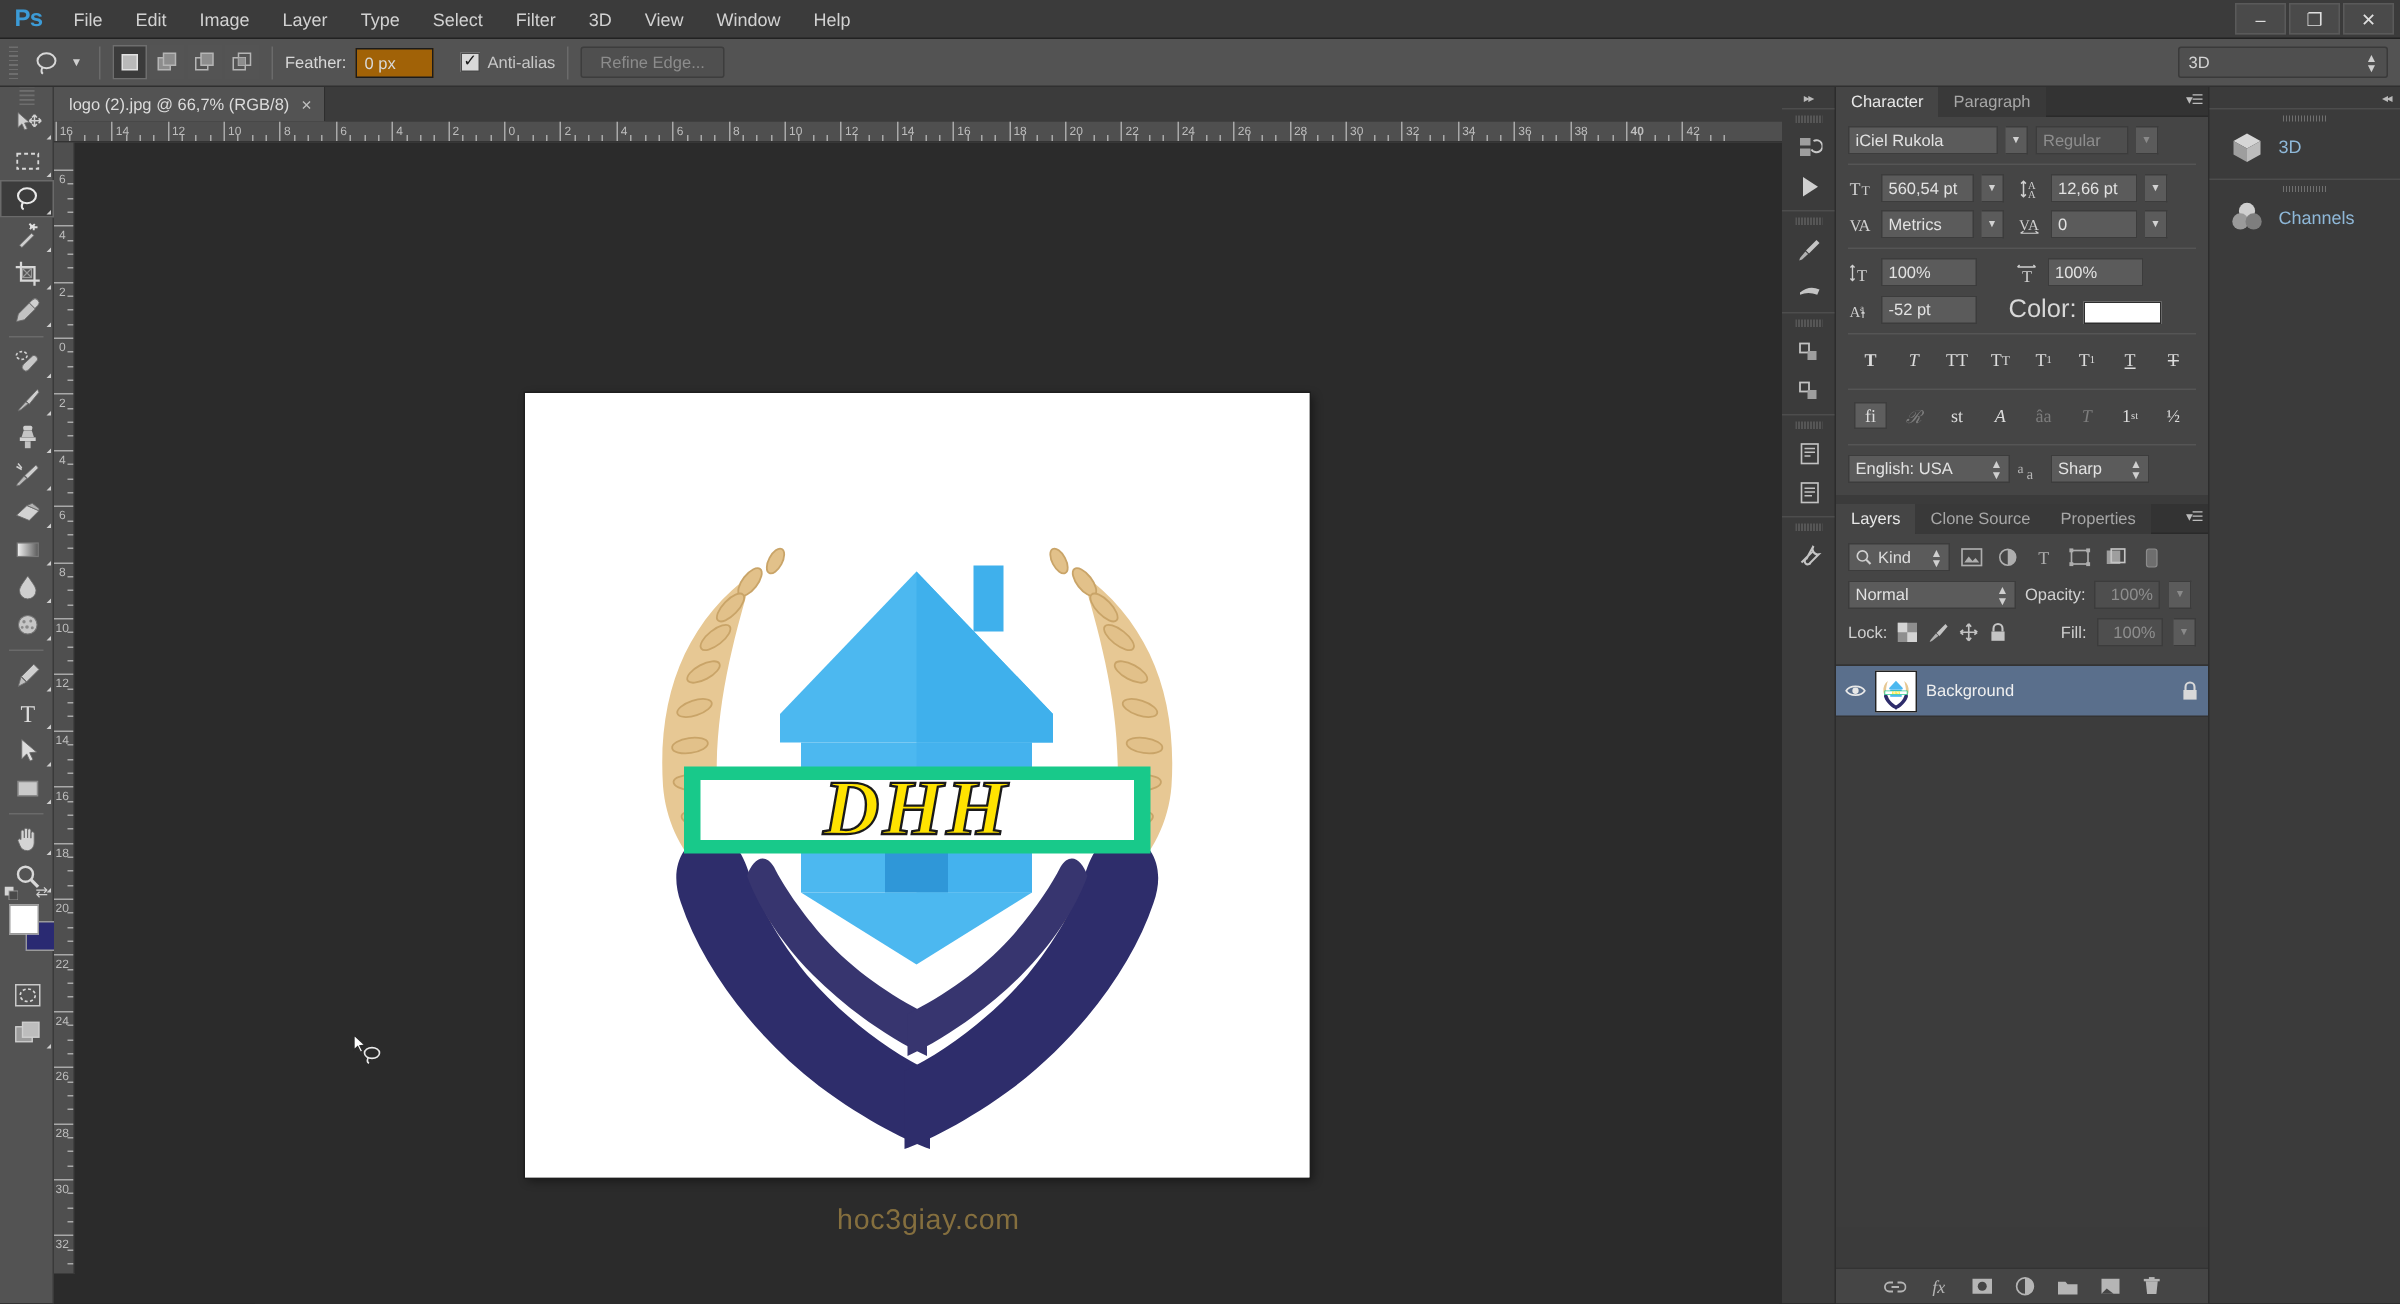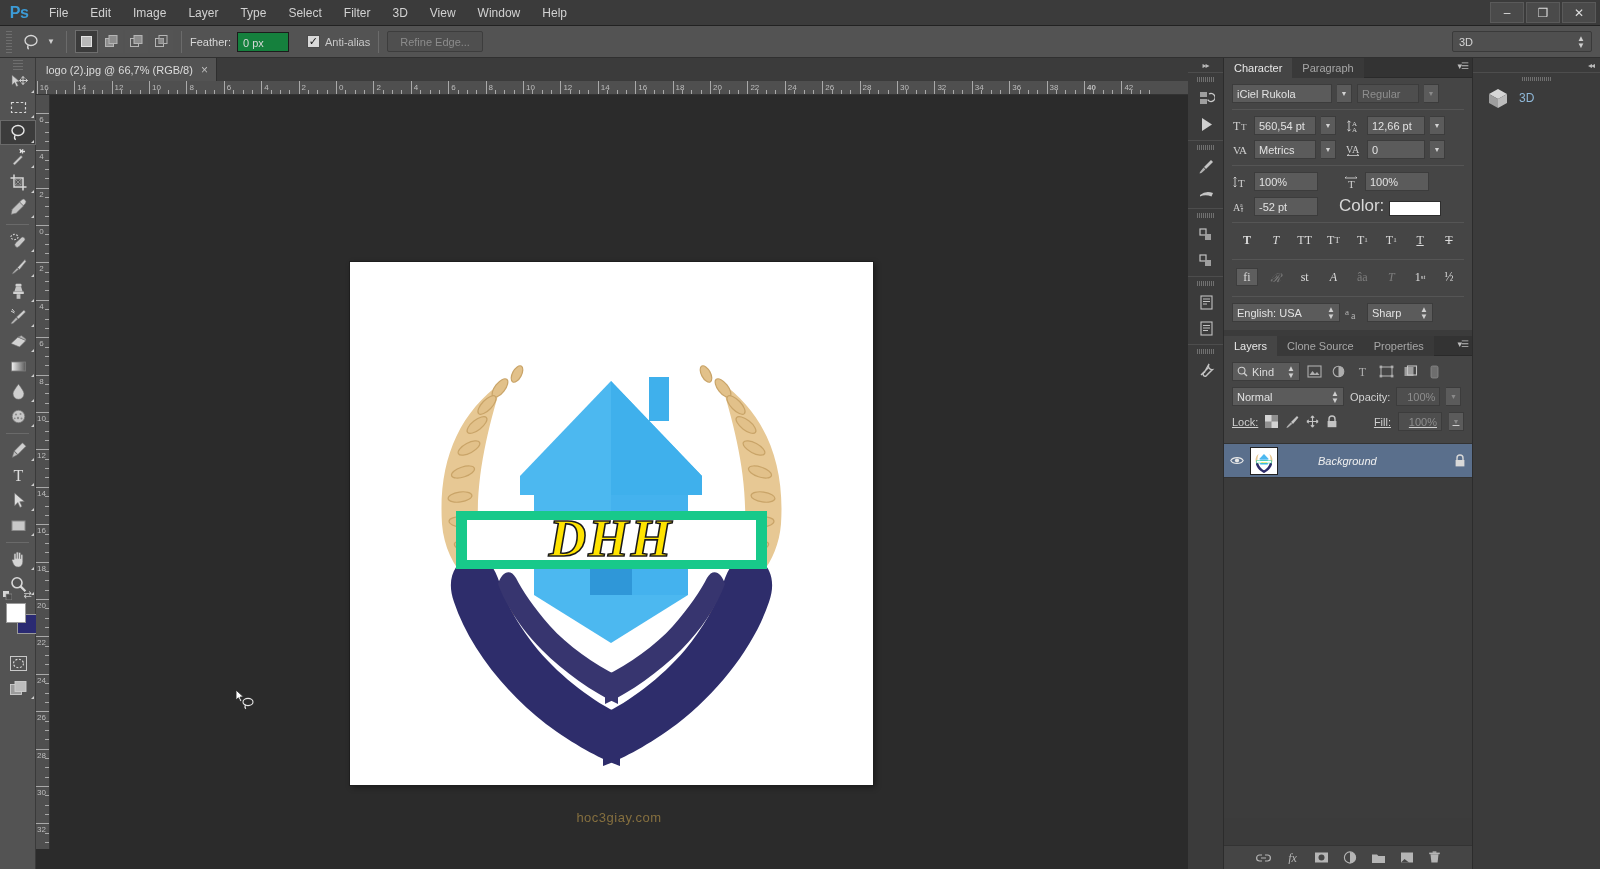--- a/index.html
+++ b/index.html
@@ -54,21 +54,21 @@
   .opt-caret { width:14px; height:24px; display:flex; align-items:center; justify-content:center; font-size:8px; color:#cfcfcf; }
   .opt-sep { width:1px; height:22px; background:#6b6b6b; margin:0 8px; }
   .selmode { display:flex; gap:2px; }
   .selmode-btn {
     width:23px; height:23px; display:flex; align-items:center; justify-content:center;
     background:#545454; border:1px solid transparent;
   }
   .selmode-btn.active { background:#3b3b3b; border:1px solid #6e6e6e; }
   .opt-label { font-size:11px; color:#d8d8d8; margin-right:6px; }
   .opt-input {
-    height:20px; background:#15803d; border:1px solid #1c1c1c; color:#d8d8d8;
+    height:20px; background:#a16207; border:1px solid #1c1c1c; color:#d8d8d8;
     font-size:11px; padding:0 5px; line-height:20px; width:52px;
   }
   .chk-wrap { display:flex; align-items:center; gap:5px; }
   .chk {
     width:13px; height:13px; background:#d9d9d9; border:1px solid #4b4b4b;
     display:flex; align-items:center; justify-content:center;
     font-size:11px; color:#1a1a1a; line-height:1;
   }
   .btn-disabled {
     height:21px; padding:0 12px; background:#4f4f4f; border:1px solid #3d3d3d;
@@ -130,21 +130,21 @@
   .rnum-v { position:absolute; font-size:8px; color:#bdbdbd; line-height:7px; width:9px; text-align:center; word-break:break-all; }
 
   .canvas-wrap { position:absolute; left:14px; top:37px; right:0; bottom:20px; overflow:hidden; }
   .canvas {
     position:absolute; left:300px; top:167px; width:523px; height:523px;
     background:#ffffff; box-shadow:0 0 0 1px #1e1e1e, 2px 2px 6px rgba(0,0,0,.45);
   }
   .cursor-lasso { position:absolute; left:185px; top:594px; width:22px; height:22px; pointer-events:none; }
   .watermark {
     position:absolute; left:0; right:0; bottom:24px; text-align:center;
-    color:#8a7340; font-size:13px; letter-spacing:.5px; opacity:.95;
+    color:#8a7340; font-size:19px; letter-spacing:.5px; opacity:.95;
   }
   .statusbar {
     position:absolute; left:0; bottom:0; width:100%; height:20px; background:#535353;
     border-top:1px solid #3a3a3a; display:flex; align-items:center; gap:0; font-size:10px; color:#d5d5d5;
   }
   .sb-zoom { width:56px; text-align:center; }
   .sb-icon { width:24px; display:flex; align-items:center; justify-content:center; }
   .sb-doc { padding-left:52px; }
   .sb-arrow { margin-left:14px; font-size:9px; }
   .sb-scroll { position:absolute; right:0; top:0; bottom:0; width:14px; background:#414141; }
@@ -198,29 +198,29 @@
   .colorchip { width:52px; height:15px; background:#fff; border:1px solid #2e2e2e; }
 
   
   .lay-filter { display:flex; align-items:center; gap:4px; margin-bottom:6px; }
   .lay-kind {
     height:19px; width:68px; background:#5b5b5b; border:1px solid #3c3c3c;
     display:flex; align-items:center; gap:4px; padding:0 4px; font-size:11px; color:#ddd;
   }
   .lay-ficon { width:20px; height:19px; display:flex; align-items:center; justify-content:center; color:#b6b6b6; }
   .blend { display:flex; align-items:center; gap:6px; margin-bottom:6px; }
-  .lock-row { display:flex; align-items:center; gap:7px; margin-bottom:6px; font-size:11px; color:#cfcfcf;text-decoration:underline; }
+  .lock-row { display:flex; align-items:center; gap:7px; margin-bottom:6px; font-size:11px; color:#cfcfcf; }
   .layer-list { background:#3c3c3c; border-top:1px solid #333; }
   .layer-row {
     height:34px; display:flex; align-items:center; gap:6px; padding:0 6px;
     background:#5a6f8c; border-bottom:1px solid #333;
   }
   .eye { width:14px; display:flex; align-items:center; justify-content:center; }
   .thumb { width:28px; height:28px; background:#fff; border:1px solid #222; display:flex; align-items:center; justify-content:center; overflow:hidden; }
-  .layer-name { font-size:11px; font-style:italic; color:#f0f0f0; flex:1;margin-left:34px; }
+  .layer-name { font-size:11px; color:#f0f0f0; flex:1; }
   .layers-footer {
     position:absolute; left:0; right:0; bottom:0; height:24px; background:#454545;
     border-top:1px solid #333; display:flex; align-items:center; justify-content:center; gap:14px;
   }
 
   
   .right-dock { position:absolute; left:1472px; top:58px; width:128px; height:811px; background:#3b3b3b; border-left:1px solid #2c2c2c; }
   .rd-top { height:14px; display:flex; align-items:center; justify-content:flex-end; padding-right:6px; color:#b9b9b9; font-size:8px; letter-spacing:-1px; }
   .rd-item { border-top:1px solid #4d4d4d; padding:4px 0 10px; }
   .rd-grip {
@@ -1270,15 +1270,28 @@
             <path d="M11 2 L20 7 L11 12 L2 7z" fill="#d6d6d6"></path>
             <path d="M2 7 L11 12 V21 L2 16z" fill="#9e9e9e"></path>
             <path d="M20 7 L11 12 V21 L20 16z" fill="#bcbcbc"></path>
           </svg>
         </span>
         <span class="rd-label">3D</span>
       </div>
     </div>
 
 
+    <div class="rd-item">
+      <div class="rd-grip"></div>
+      <div class="rd-line">
+        <span>
+          <svg width="22" height="22" viewBox="0 0 22 22">
+            <circle cx="11" cy="6.6" r="5.4" fill="#cfcfcf"></circle>
+            <circle cx="6.6" cy="13.6" r="5.4" fill="#9a9a9a"></circle>
+            <circle cx="15.4" cy="13.6" r="5.4" fill="#7e7e7e"></circle>
+          </svg>
+        </span>
+        <span class="rd-label">Channels</span>
+      </div>
+    </div>
   </div>
 
 </div>
 
 </body></html>

